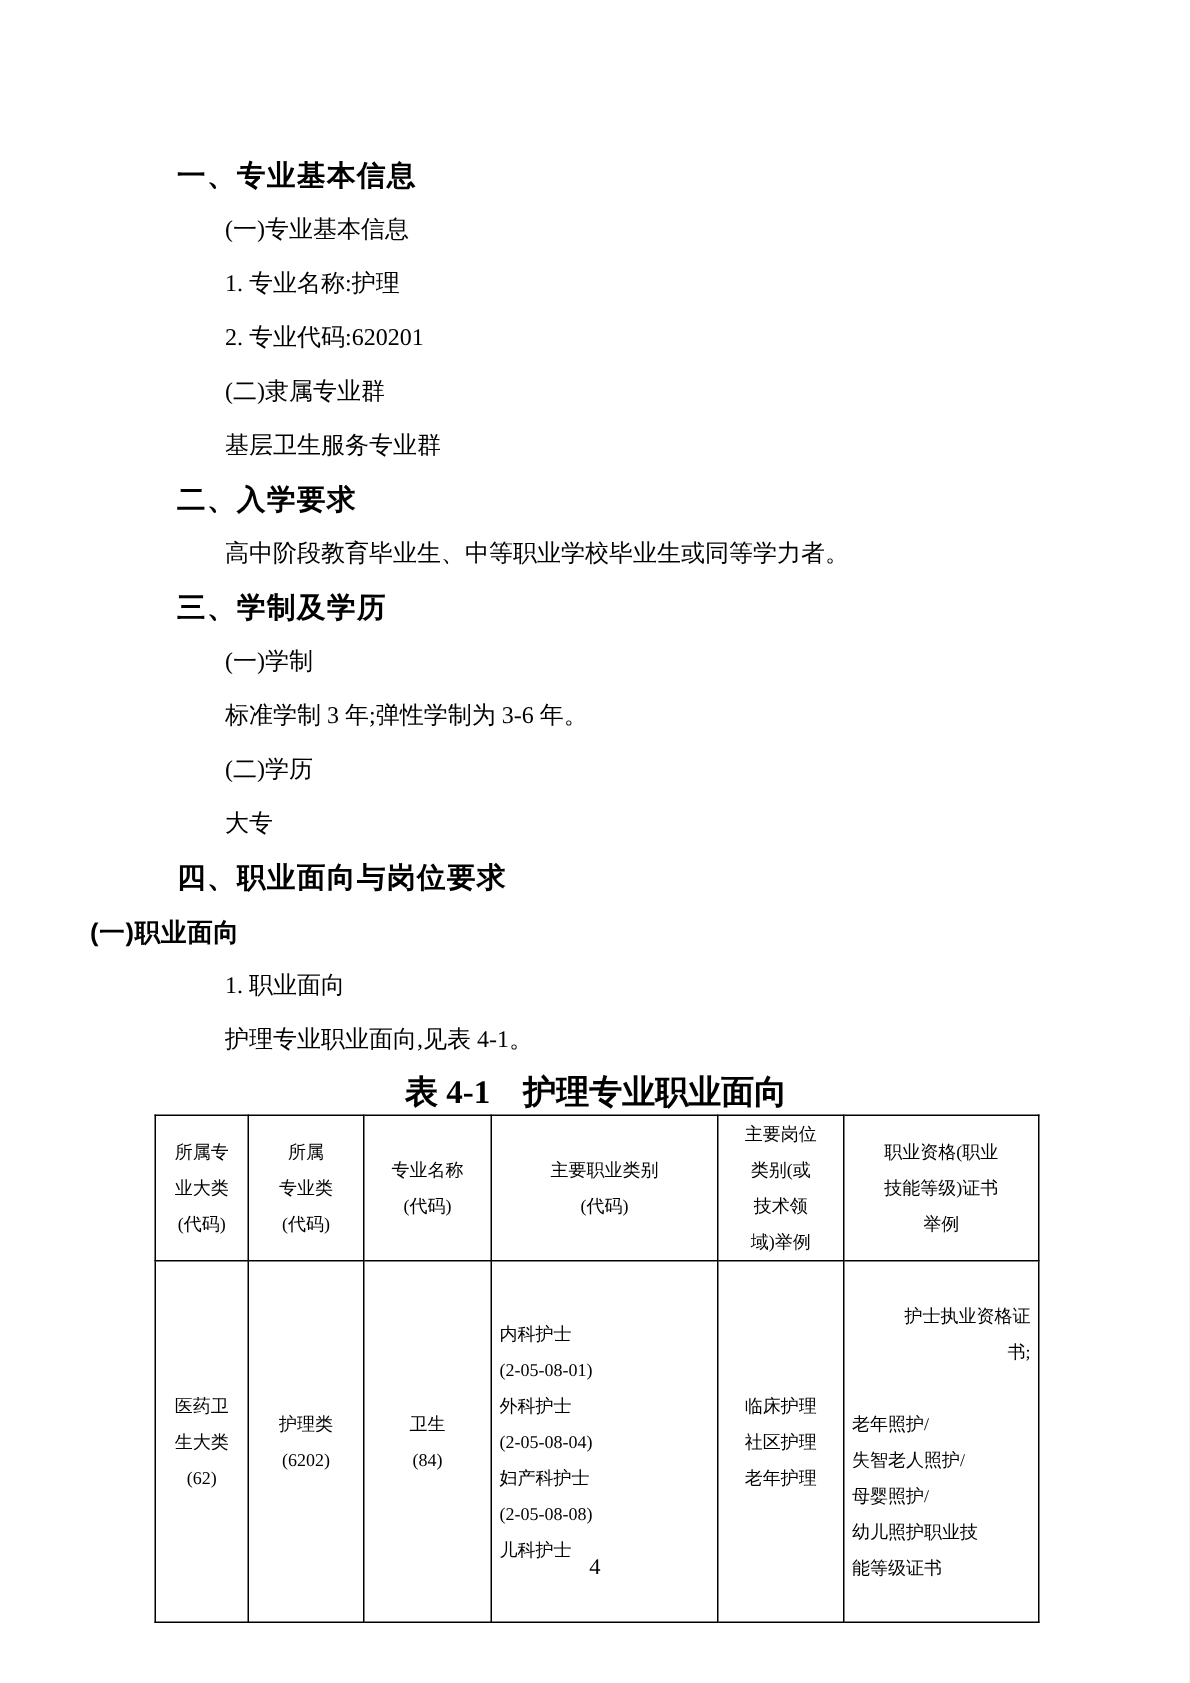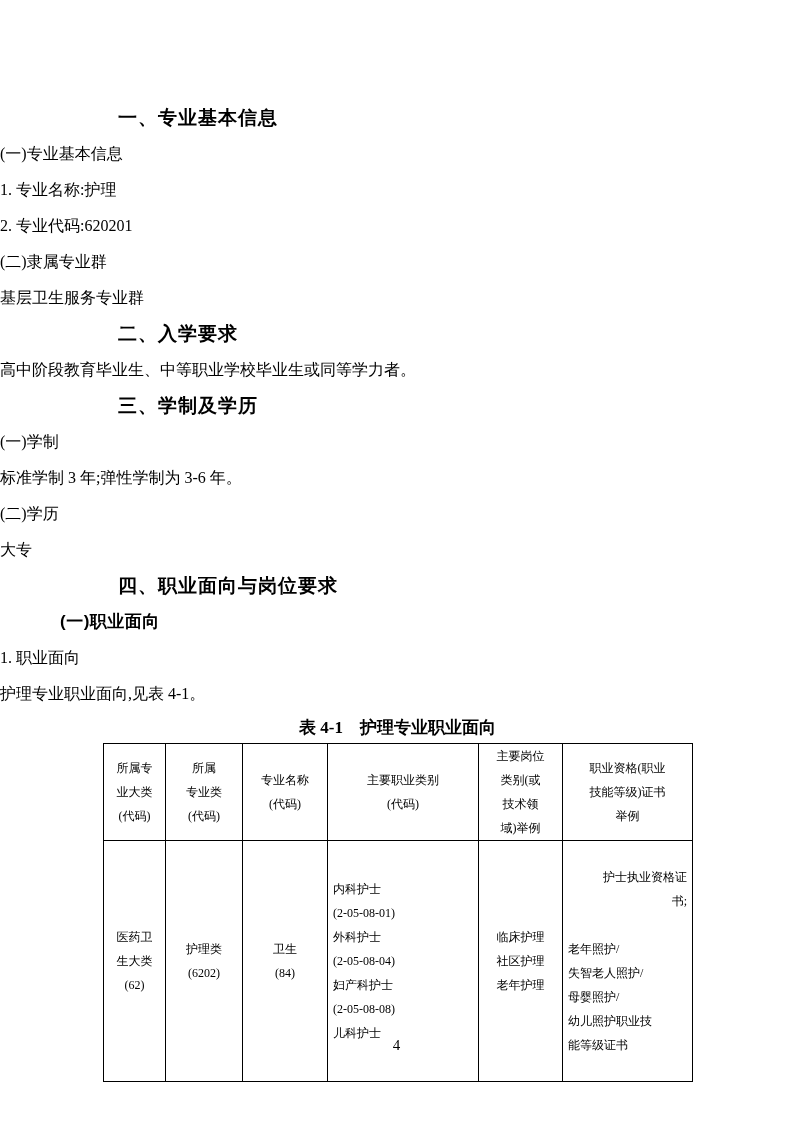--- a/index.html
+++ b/index.html
@@ -13,25 +13,25 @@
   .line.h1 {
     padding-left:118px; font-size:19px; font-weight:bold;
     font-family:"Liberation Sans","DejaVu Sans",sans-serif;
     letter-spacing:1px;
   }
   .line.h2 {
     padding-left:60px; font-size:17px; font-weight:bold;
     font-family:"Liberation Sans","DejaVu Sans",sans-serif;
     letter-spacing:0.5px;
   }
-  .line.body { font-size:16px; }
+  .line.body { padding-left:150px; font-size:16px; }
   .caption {
     position:absolute; top:712px; left:103px; width:589px;
     height:31px; line-height:31px; text-align:center;
-    font-size:17px; font-weight:bold; white-space:pre;
+    font-size:22px; font-weight:bold; white-space:pre;
   }
   table.career {
     position:absolute; top:743px; left:103px;
     border-collapse:collapse; table-layout:fixed;
     font-size:12px;
   }
   table.career th, table.career td {
     border:1px solid #000; padding:0 5px;
     line-height:24px; white-space:pre-line;
     vertical-align:middle; font-weight:normal;

